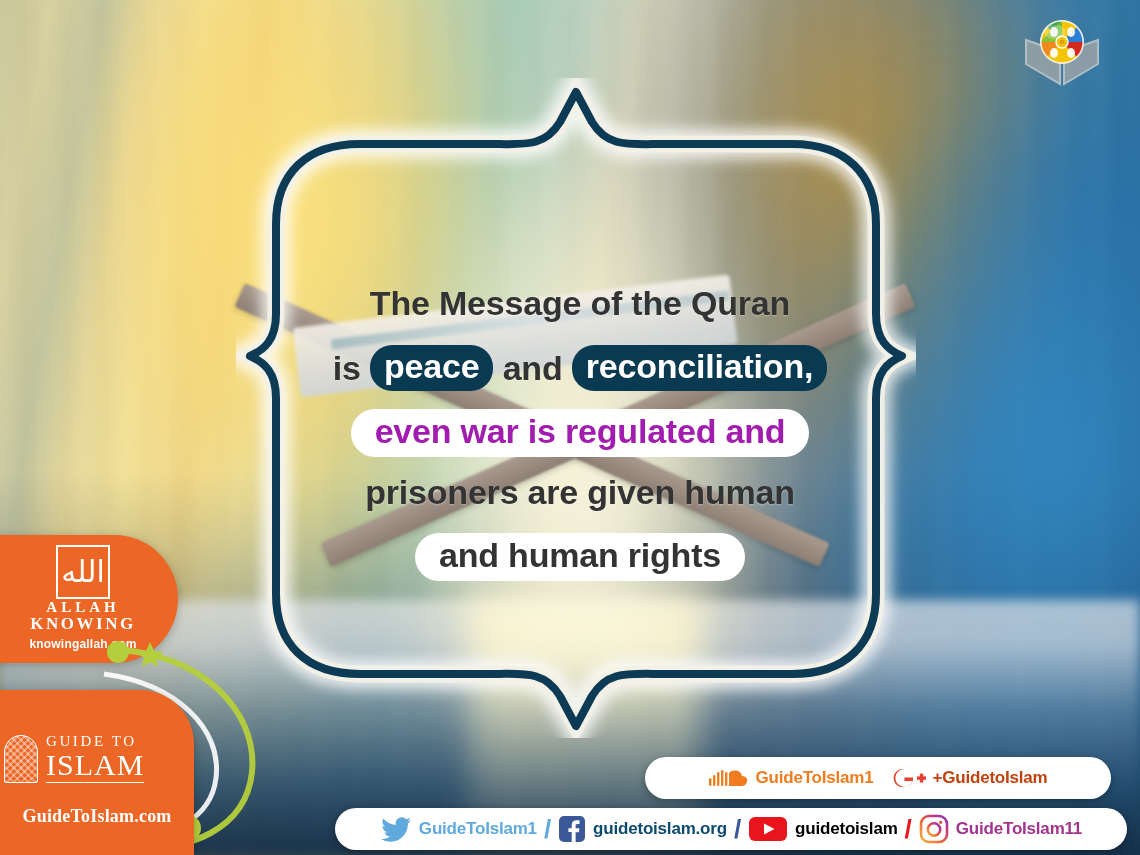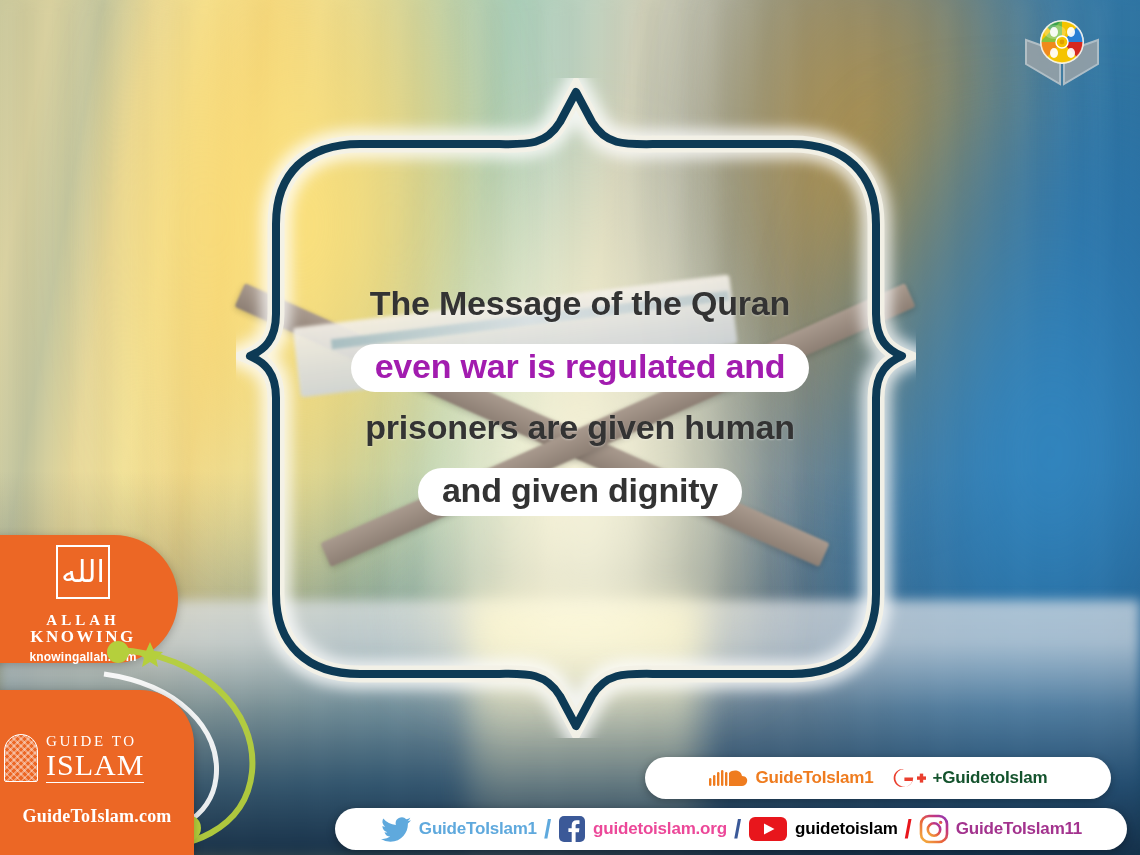--- a/index.html
+++ b/index.html
@@ -134,37 +134,37 @@
   
   .badge-knowing{
     position:absolute; left:-62px; top:535px; width:240px; height:128px;
     background:#ec6725; border-radius:0 64px 64px 0;
     box-shadow:0 2px 10px rgba(0,0,0,.25);
   }
   .badge-knowing .inner{
     position:absolute; left:70px; top:10px; width:150px; text-align:center; color:#fff;
   }
   .kn-mark{
-    width:54px; height:54px; margin:0 auto 13px auto;
+    width:54px; height:54px; margin:0 auto 0 auto;
     border:2px solid #fff; display:flex; align-items:center; justify-content:center;
     font-family:"DejaVu Sans", sans-serif; font-size:30px; line-height:1;
   }
   .kn-allah{ font-family:Liberation Serif, serif; font-size:15px; letter-spacing:4px; font-weight:bold; }
   .kn-knowing{ font-family:"Liberation Serif", serif; font-size:17px; letter-spacing:2.5px; font-weight:bold; margin-top:-2px; }
   .kn-url{ font-size:12px; font-weight:bold; margin-top:3px; letter-spacing:.2px; }
 
   .deco-swirl{ position:absolute; left:0px; top:640px; width:300px; height:215px; pointer-events:none; }
 
   .badge-guide{
     position:absolute; left:-74px; top:690px; width:268px; height:165px;
     background:#ec6725; border-radius:0 54px 0 0;
     box-shadow:0 2px 10px rgba(0,0,0,.25);
   }
   .badge-guide .inner{ position:absolute; left:78px; top:44px; width:186px; color:#fff; }
-  .gi-row{ display:flex; gap:8px; }
+  .gi-row{ display:flex; align-items:center; gap:8px; }
   .gi-arch{
     width:34px; height:48px; border:1.6px solid #fff; border-radius:17px 17px 2px 2px;
     background:repeating-linear-gradient(45deg, rgba(255,255,255,.35) 0 2px, rgba(236,103,37,0) 2px 5px),
                repeating-linear-gradient(-45deg, rgba(255,255,255,.35) 0 2px, rgba(236,103,37,0) 2px 5px);
   }
   .gi-words{ line-height:1; }
   .gi-guide{ font-family:"Liberation Serif", serif; font-size:15px; letter-spacing:2.6px; }
   .gi-islam{ font-family:"Liberation Serif", serif; font-size:30px; letter-spacing:1px; margin-top:1px; border-bottom:1.4px solid #fff; padding-bottom:2px; }
   .gi-url{ font-family:"Liberation Serif", serif; font-size:18px; font-weight:bold; margin-top:23px; text-align:center; letter-spacing:.2px; }
 
@@ -241,25 +241,31 @@
         Z" fill="none"></path>
       <use href="#ornPath" stroke="#ffffff" stroke-width="30" stroke-opacity="0.78" filter="url(#halo)" fill="none"></use>
       <use href="#ornPath" stroke="#f3f1e6" stroke-width="17" stroke-opacity="0.92" fill="none"></use>
       <use href="#ornPath" stroke="#0d3a55" stroke-width="8" fill="none" stroke-linejoin="round"></use>
     </svg>
   </div>
 
   <div class="quote">
     <div class="qline">The Message of the Quran</div>
     <div class="qline">
+      <span class="plain-seg">is</span>
+      <span class="pill-dark">peace</span>
+      <span class="plain-seg">and</span>
+      <span class="pill-dark">reconciliation,</span>
+    </div>
+    <div class="qline">
       <span class="pill-white orange">even war is regulated and</span>
     </div>
     <div class="qline">prisoners are given human</div>
     <div class="qline">
-      <span class="pill-white">and given dignity</span>
+      <span class="pill-white">and human rights</span>
     </div>
   </div>
 
   <div class="emblem">
     <svg viewBox="0 0 96 80" aria-hidden="true">
       <g opacity="0.85">
         <path d="M12 28 L46 40 L46 72 L12 52 Z" fill="#9aa3a8" stroke="#c3cace" stroke-width="2"></path>
         <path d="M84 28 L50 40 L50 72 L84 52 Z" fill="#9aa3a8" stroke="#c3cace" stroke-width="2"></path>
       </g>
       <circle cx="48" cy="30" r="22" fill="#dfe3e6"></circle>
@@ -329,40 +335,40 @@
         <path d="M21 19 L21 6 C25 2 33 3 34 9 C38 9 40 12 39 15 C38.4 17.6 36 19 34 19 Z" fill="#ef7c1f"></path>
       </svg>
       <span class="s-label" style="color:#ef7c1f">GuideToIslam1</span>
     </div>
     <div class="s-item">
       <svg class="ico" width="34" height="24" viewBox="0 0 34 24" aria-hidden="true">
         <path d="M12 3.2 A8.8 8.8 0 1 0 20.4 15 L12.4 15 L12.4 11.4 L21.2 11.4 A9 9 0 0 1 12 21 A9 9 0 1 1 12 3.2 Z" fill="#ea3f2e"></path>
         <rect x="25" y="10.4" width="9" height="3.4" fill="#ea3f2e"></rect>
         <rect x="27.8" y="7.6" width="3.4" height="9" fill="#ea3f2e"></rect>
       </svg>
-      <span class="s-label" style="color:#14532d">+GuidetoIslam</span>
+      <span class="s-label" style="color:#c2410c">+GuidetoIslam</span>
     </div>
   </div>
 
   <div class="bar-bottom">
 
     <div class="s-item">
       <svg class="ico" width="32" height="26" viewBox="0 0 32 26" aria-hidden="true">
         <path d="M31 4.2c-1.1.5-2.3.8-3.5 1 1.3-.8 2.2-2 2.7-3.4-1.2.7-2.5 1.2-3.9 1.5A6.1 6.1 0 0 0 15.9 9a17.3 17.3 0 0 1-12.6-6.4 6.1 6.1 0 0 0 1.9 8.2c-1 0-2-.3-2.8-.7 0 3 2.1 5.5 4.9 6.1-.9.2-1.8.3-2.8.1a6.1 6.1 0 0 0 5.7 4.3A12.3 12.3 0 0 1 1 22.9a17.3 17.3 0 0 0 9.4 2.8c11.3 0 17.5-9.4 17.5-17.5v-.8c1.2-.9 2.2-2 3.1-3.2z" fill="#5fa9dd"></path>
       </svg>
       <span class="s-label" style="color:#5fa9dd">GuideToIslam1</span>
     </div>
     <span class="sep" style="color:#5fa9dd">/</span>
 
     <div class="s-item">
       <svg class="ico" width="28" height="28" viewBox="0 0 28 28" aria-hidden="true">
         <rect x="1" y="1" width="26" height="26" rx="5" fill="#3b5998"></rect>
         <path d="M17.6 27V17.2h3.3l.5-3.9h-3.8v-2.5c0-1.1.3-1.9 1.9-1.9h2V5.4c-.3 0-1.5-.1-2.9-.1-2.9 0-4.9 1.8-4.9 5v2.9h-3.3v3.9h3.3V27z" fill="#ffffff"></path>
       </svg>
-      <span class="s-label" style="color:#ec4899">guidetoislam.org</span>
+      <span class="s-label" style="color:#0c4a6e">guidetoislam.org</span>
     </div>
     <span class="sep" style="color:#3b5998">/</span>
 
     <div class="s-item">
       <svg class="ico" width="40" height="28" viewBox="0 0 40 28" aria-hidden="true">
         <rect x="1" y="2" width="38" height="24" rx="6" fill="#e8161c"></rect>
         <path d="M16 8.5 L26.5 14 L16 19.5 Z" fill="#ffffff"></path>
       </svg>
       <span class="s-label" style="color:#000000">guidetoislam</span>
     </div>

